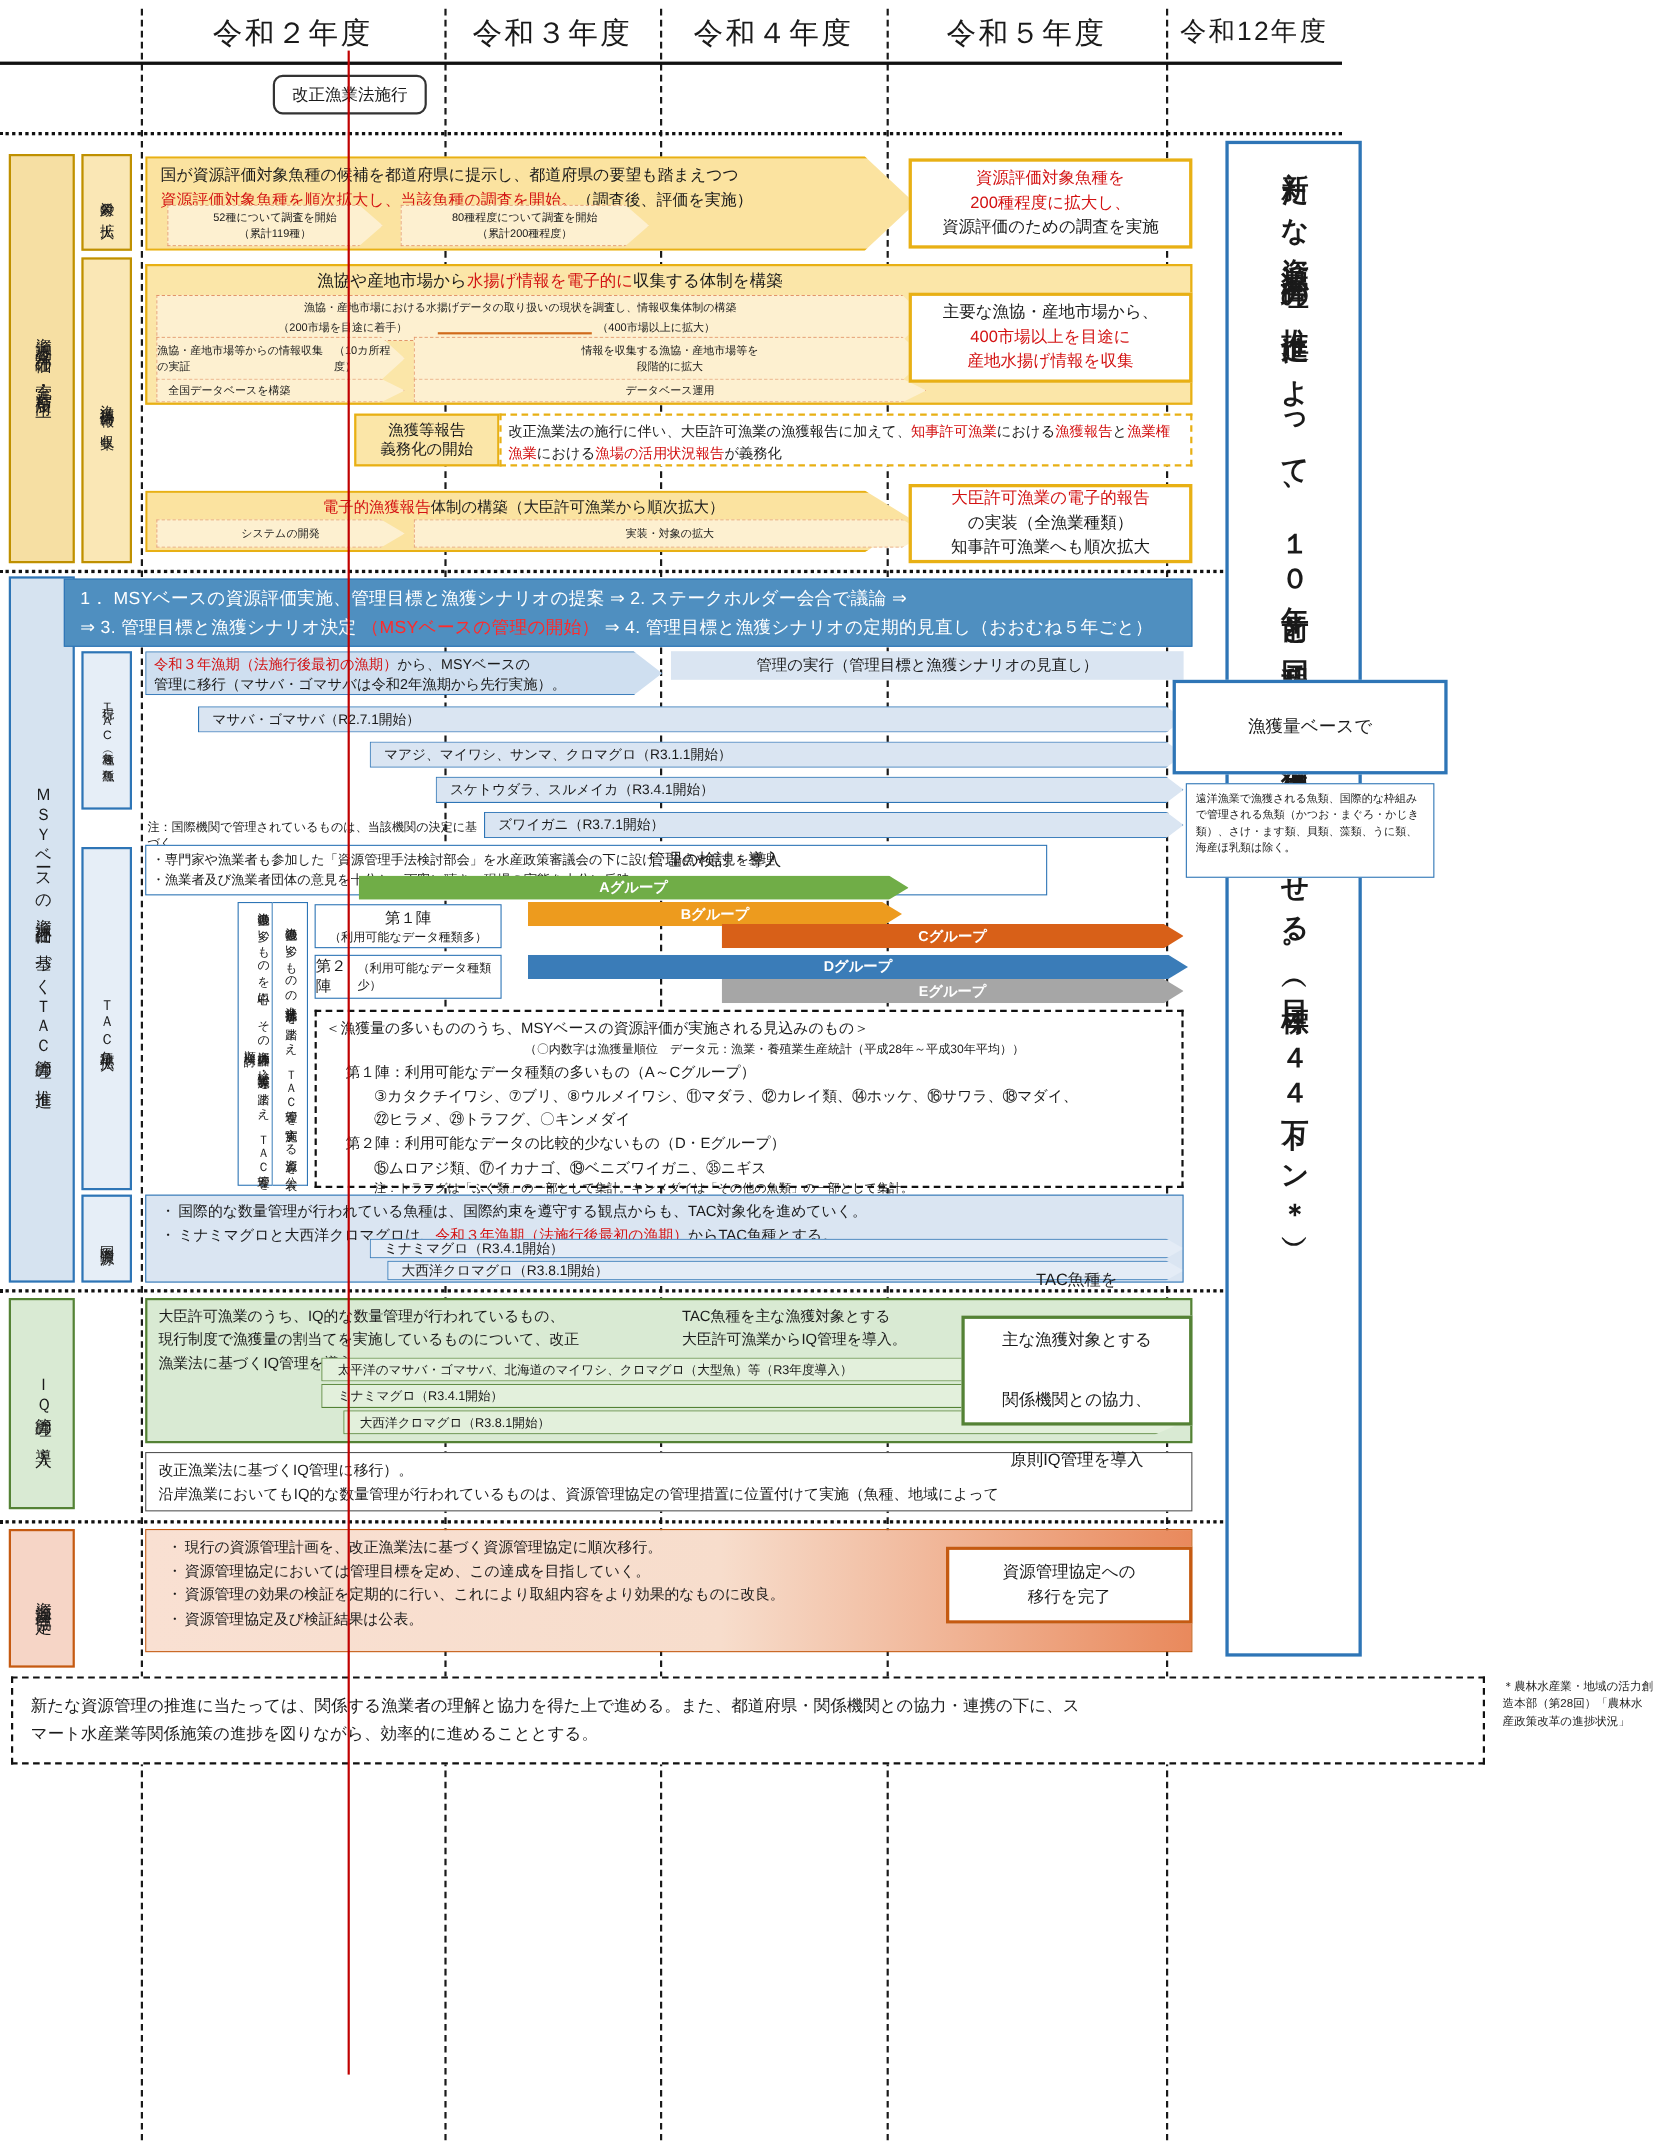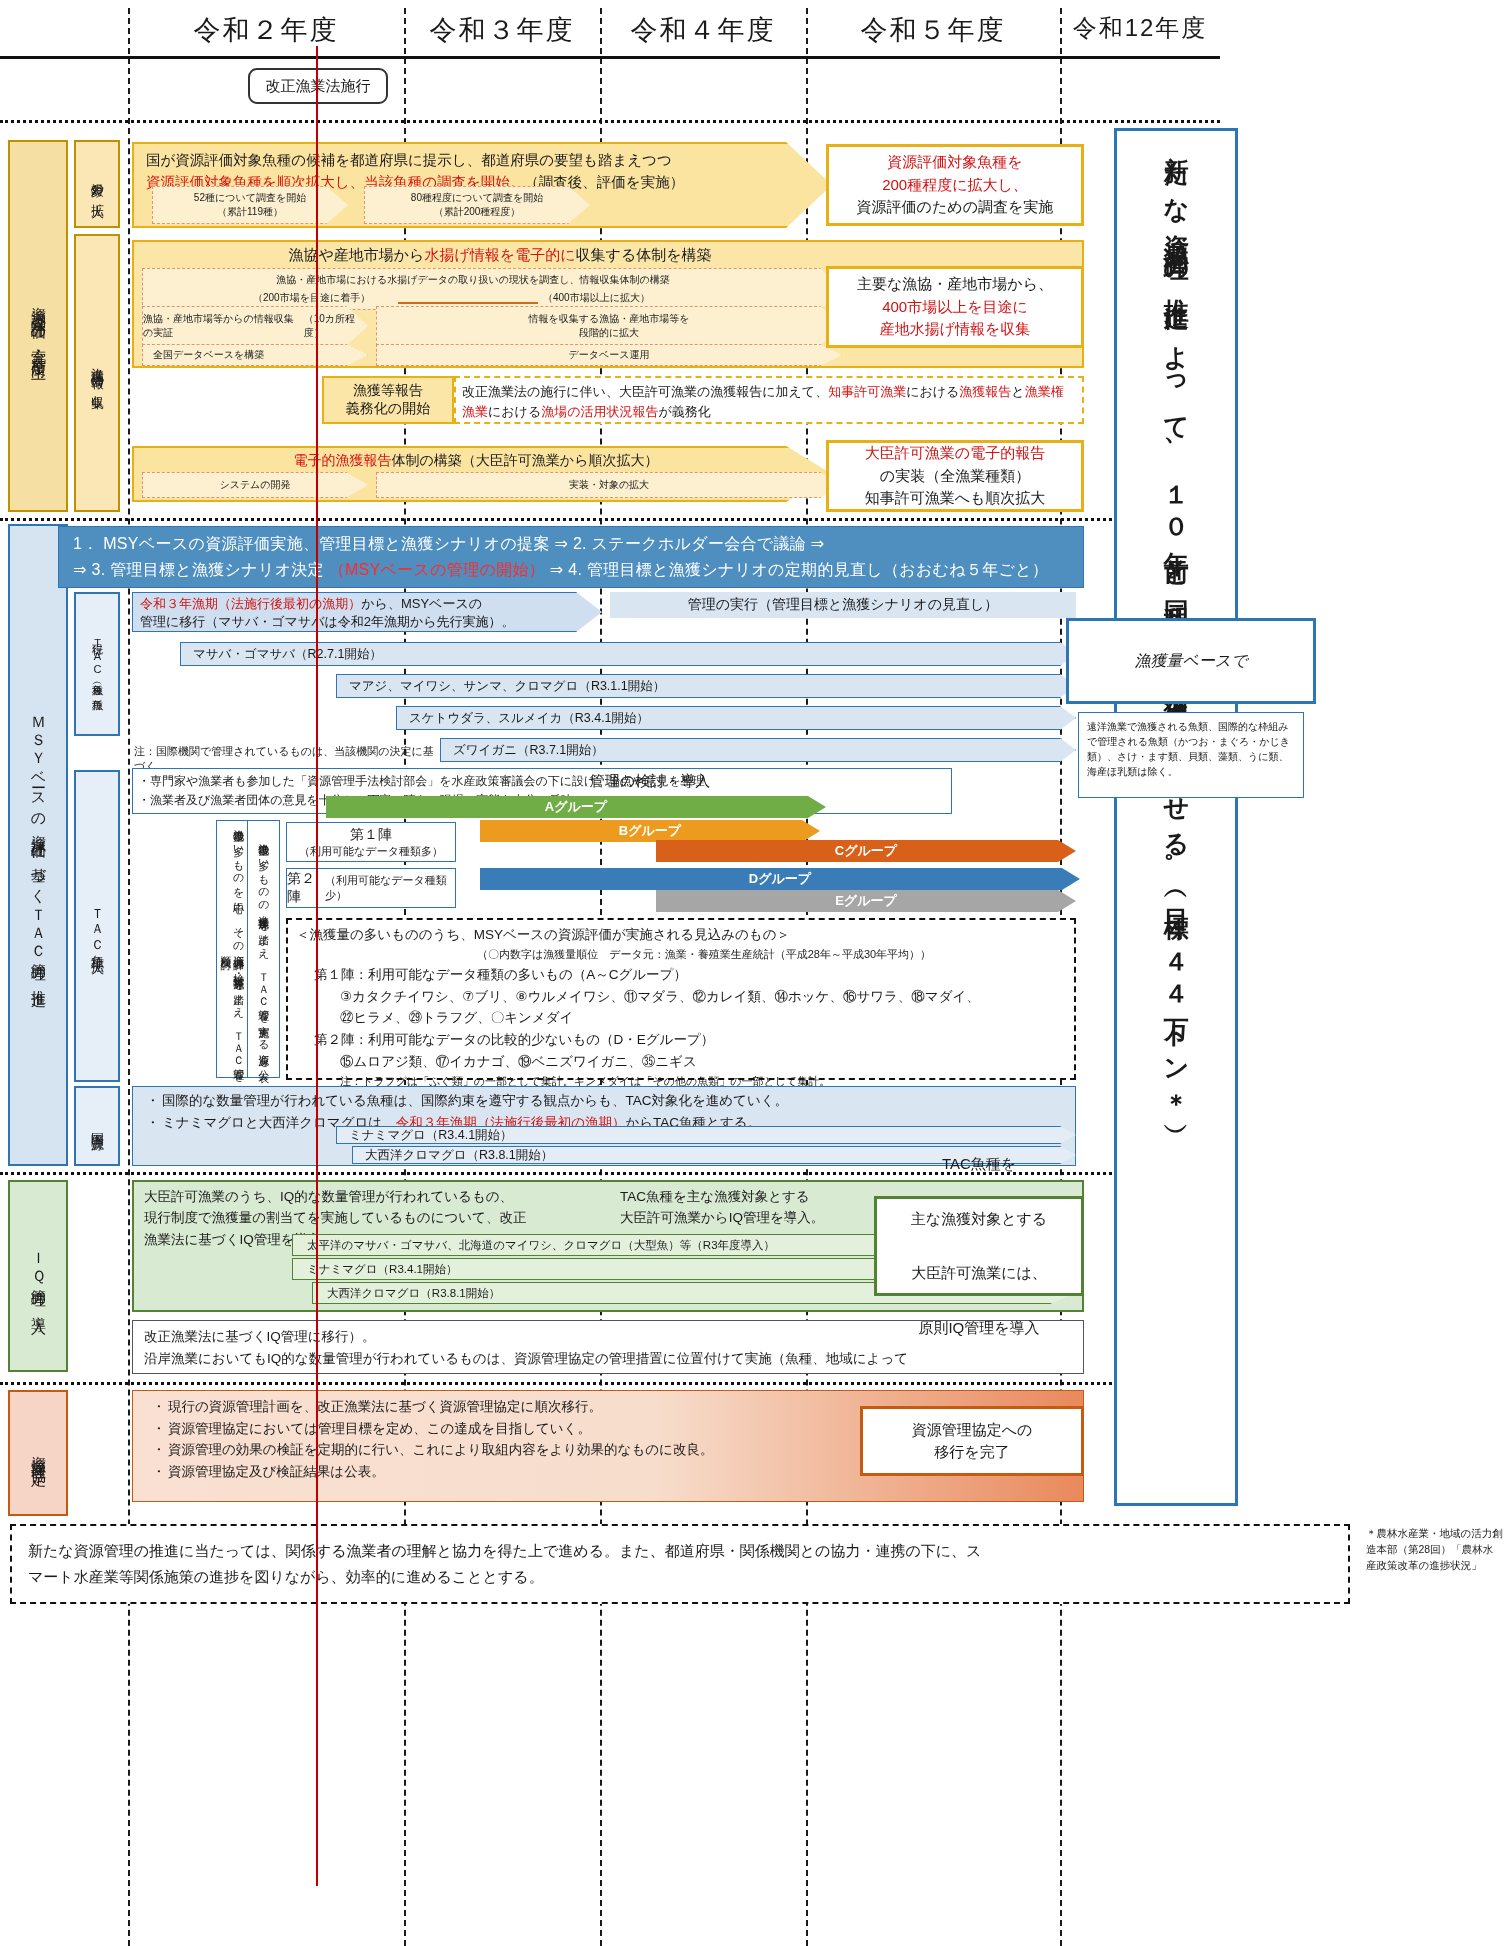--- a/index.html
+++ b/index.html
@@ -56,21 +56,21 @@
 
   .txt { position:absolute; }
   .red { color:#d31212; }
   .ctr { text-align:center; }
 
   .callout-y { position:absolute; background:#fff; border:3px solid #e8b014;
      display:flex; flex-direction:column; align-items:center; justify-content:center;
      font-size:15px; line-height:1.5; text-align:center; z-index:6;}
   .callout-b { position:absolute; background:#fff; border:3px solid #2e75b6;
      display:flex; flex-direction:column; align-items:center; justify-content:center;
-     font-size:15px; line-height:1.5; text-align:center; z-index:6;font-style:italic;}
+     font-size:15px; line-height:1.5; text-align:center; z-index:6;}
   .callout-g { position:absolute; background:#fff; border:3px solid #548235;
      display:flex; flex-direction:column; align-items:center; justify-content:center;
      font-size:15px; line-height:1.5; text-align:center; z-index:6;}
   .callout-o { position:absolute; background:#fff; border:3px solid #c55a11;
      display:flex; flex-direction:column; align-items:center; justify-content:center;
      font-size:15px; line-height:1.5; text-align:center; z-index:6;}
 
   .bluebar { background:#4f8fc0; border:1.5px solid #2e75b6; color:#fff;
      font-weight:normal; font-size:16px; display:flex; flex-direction:column;
      justify-content:center; padding-left:14px; letter-spacing:0.3px; }
@@ -311,21 +311,21 @@
   <div class="txt" style="left:620px;top:1186px;width:400px;font-size:13.5px;line-height:1.58;">
     <div>TAC魚種を主な漁獲対象とする</div>
     <div>大臣許可漁業からIQ管理を導入。</div>
   </div>
   <div class="arrow-g box" style="left:292px;top:1234px;width:784px;height:22px;display:flex;align-items:center;padding-left:14px;font-size:11.5px;background:#e3f0dc;">太平洋のマサバ・ゴマサバ、北海道のマイワシ、クロマグロ（大型魚）等（R3年度導入）</div>
   <div class="arrow-g box" style="left:292px;top:1258px;width:784px;height:22px;display:flex;align-items:center;padding-left:14px;font-size:11.5px;background:#e3f0dc;">ミナミマグロ（R3.4.1開始）</div>
   <div class="arrow-g box" style="left:312px;top:1282px;width:764px;height:22px;display:flex;align-items:center;padding-left:14px;font-size:11.5px;background:#e3f0dc;">大西洋クロマグロ（R3.8.1開始）</div>
   <div class="callout-g" style="left:874px;top:1196px;width:210px;height:100px;z-index:8;gap:32px;">
     <div>TAC魚種を</div>
     <div>主な漁獲対象とする</div>
-    <div>大臣許可漁業には、</div>
+    <div>関係機関との協力、</div>
     <div>原則IQ管理を導入</div>
   </div>
   <div class="box" style="left:132px;top:1320px;width:952px;height:54px;border:1.5px solid #555;background:#fff;"></div>
   <div class="txt" style="left:144px;top:1326px;width:930px;font-size:13.5px;line-height:1.6;">
     <div>改正漁業法に基づくIQ管理に移行）。</div>
     <div>沿岸漁業においてもIQ的な数量管理が行われているものは、資源管理協定の管理措置に位置付けて実施（魚種、地域によって</div>
   </div>
 
   <div class="dotrule" style="left:0;right:290px;top:1382px;border-top:3px dotted #111;"></div>
 

